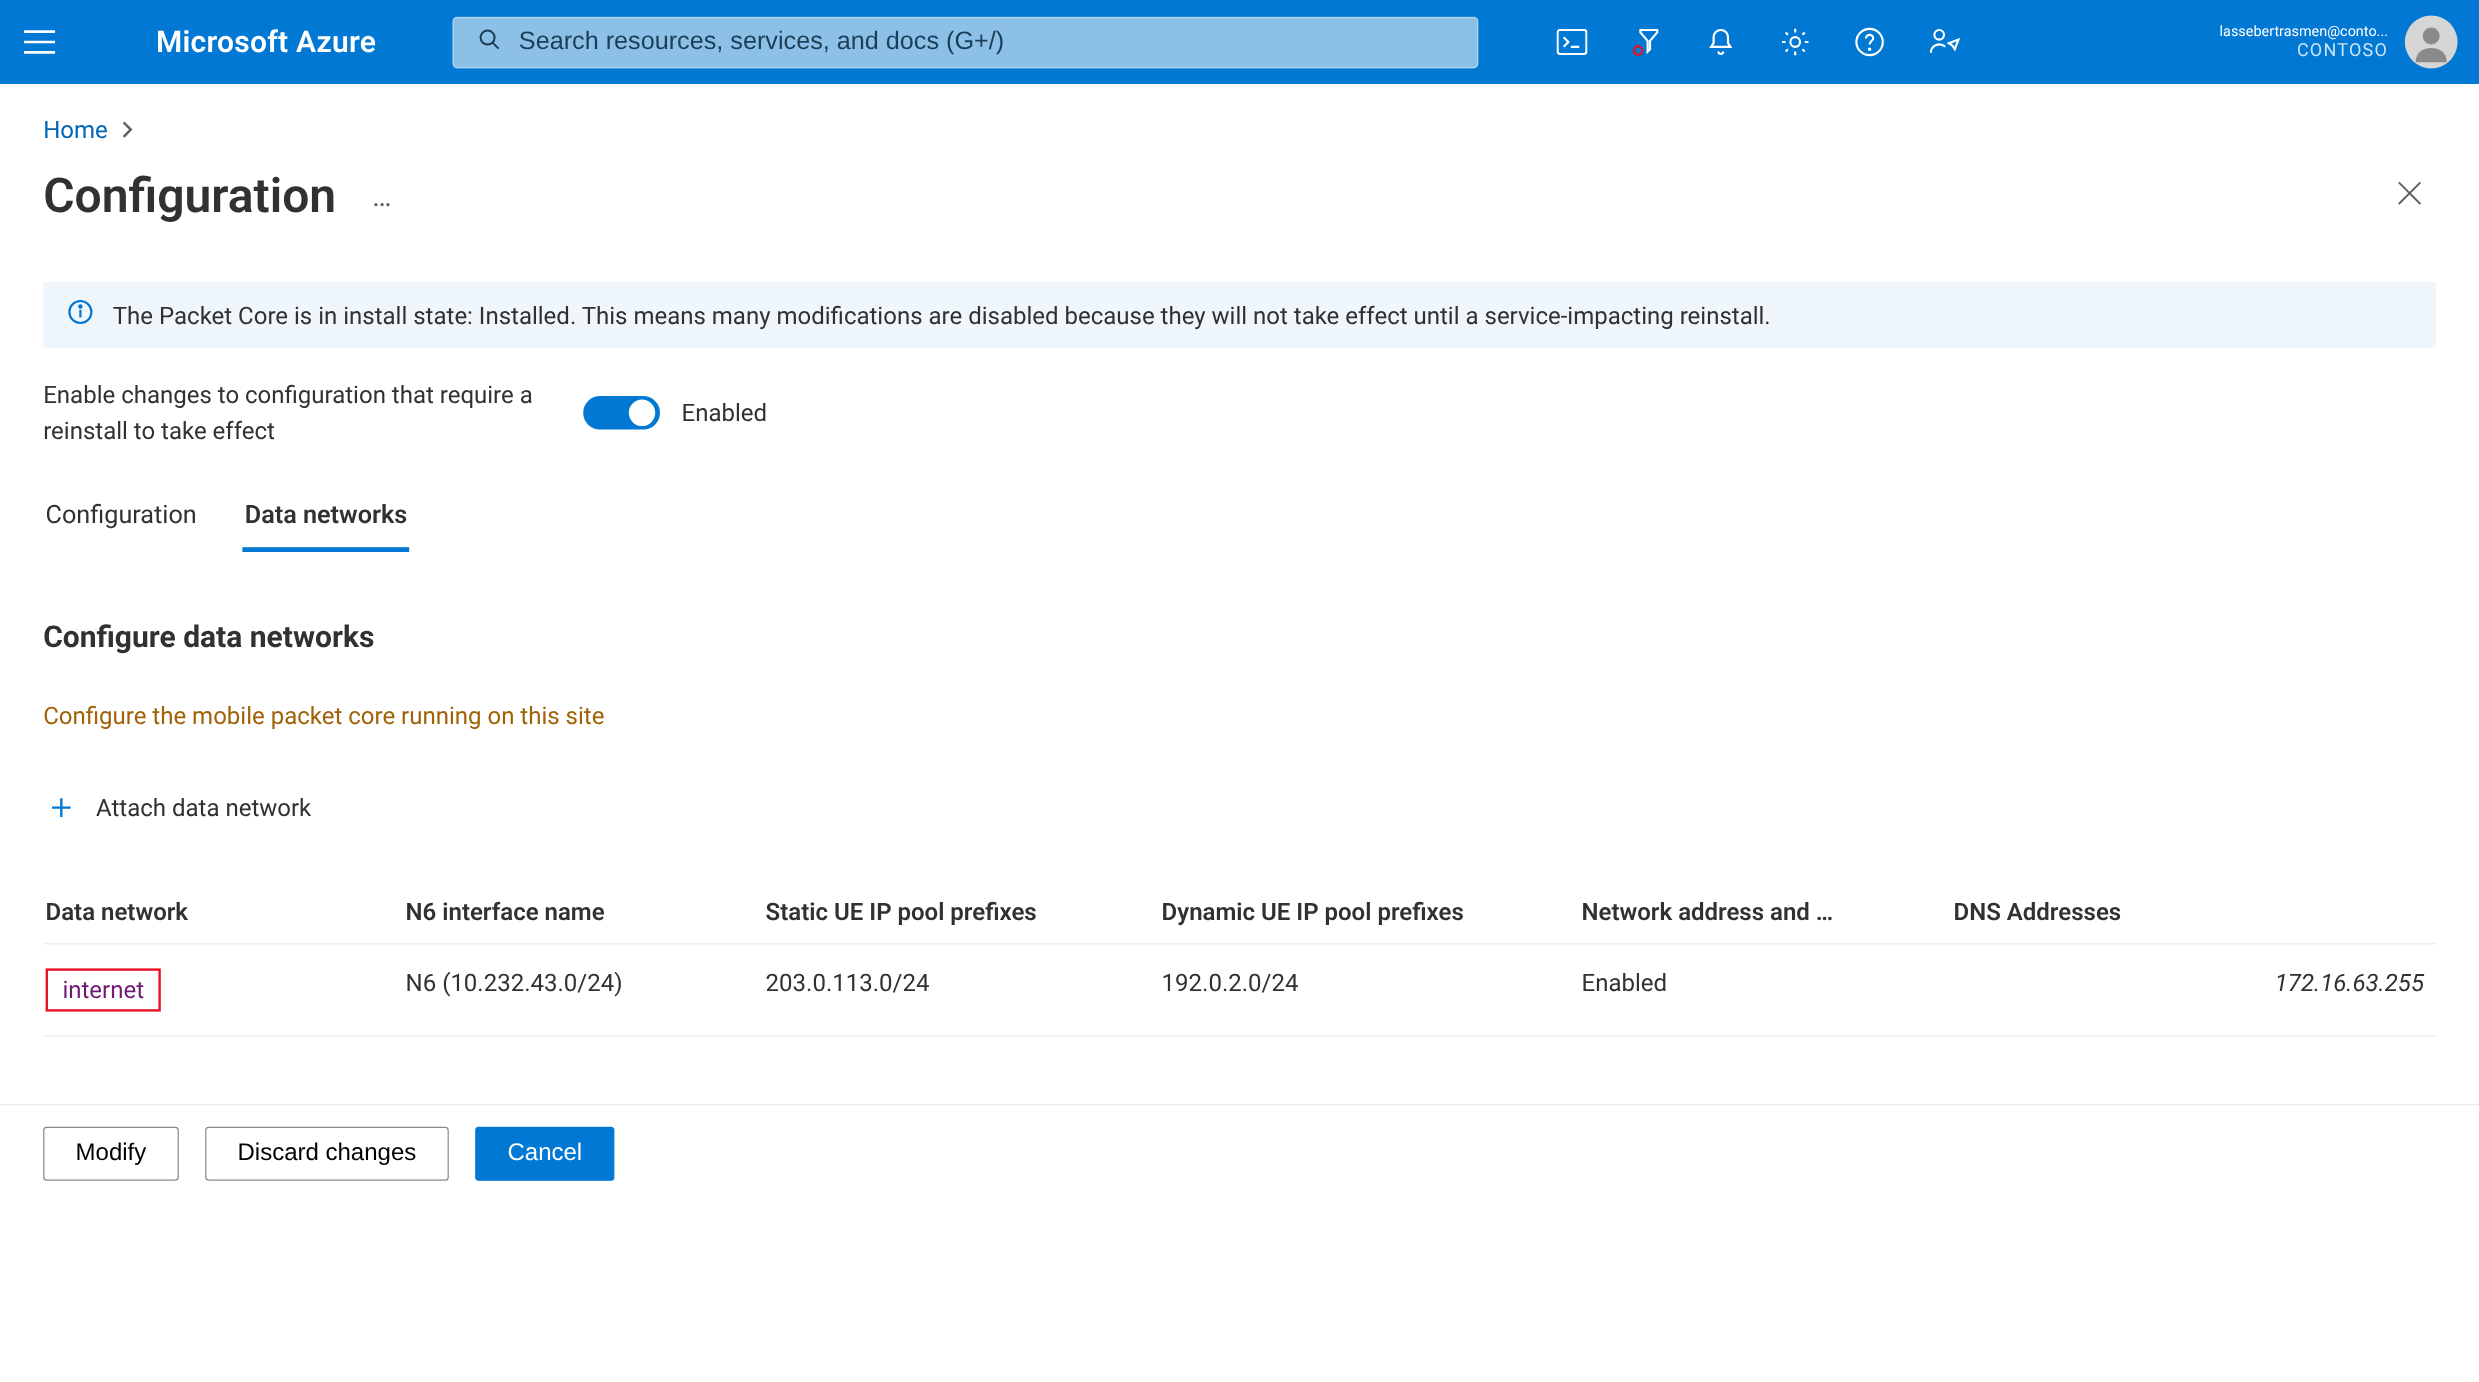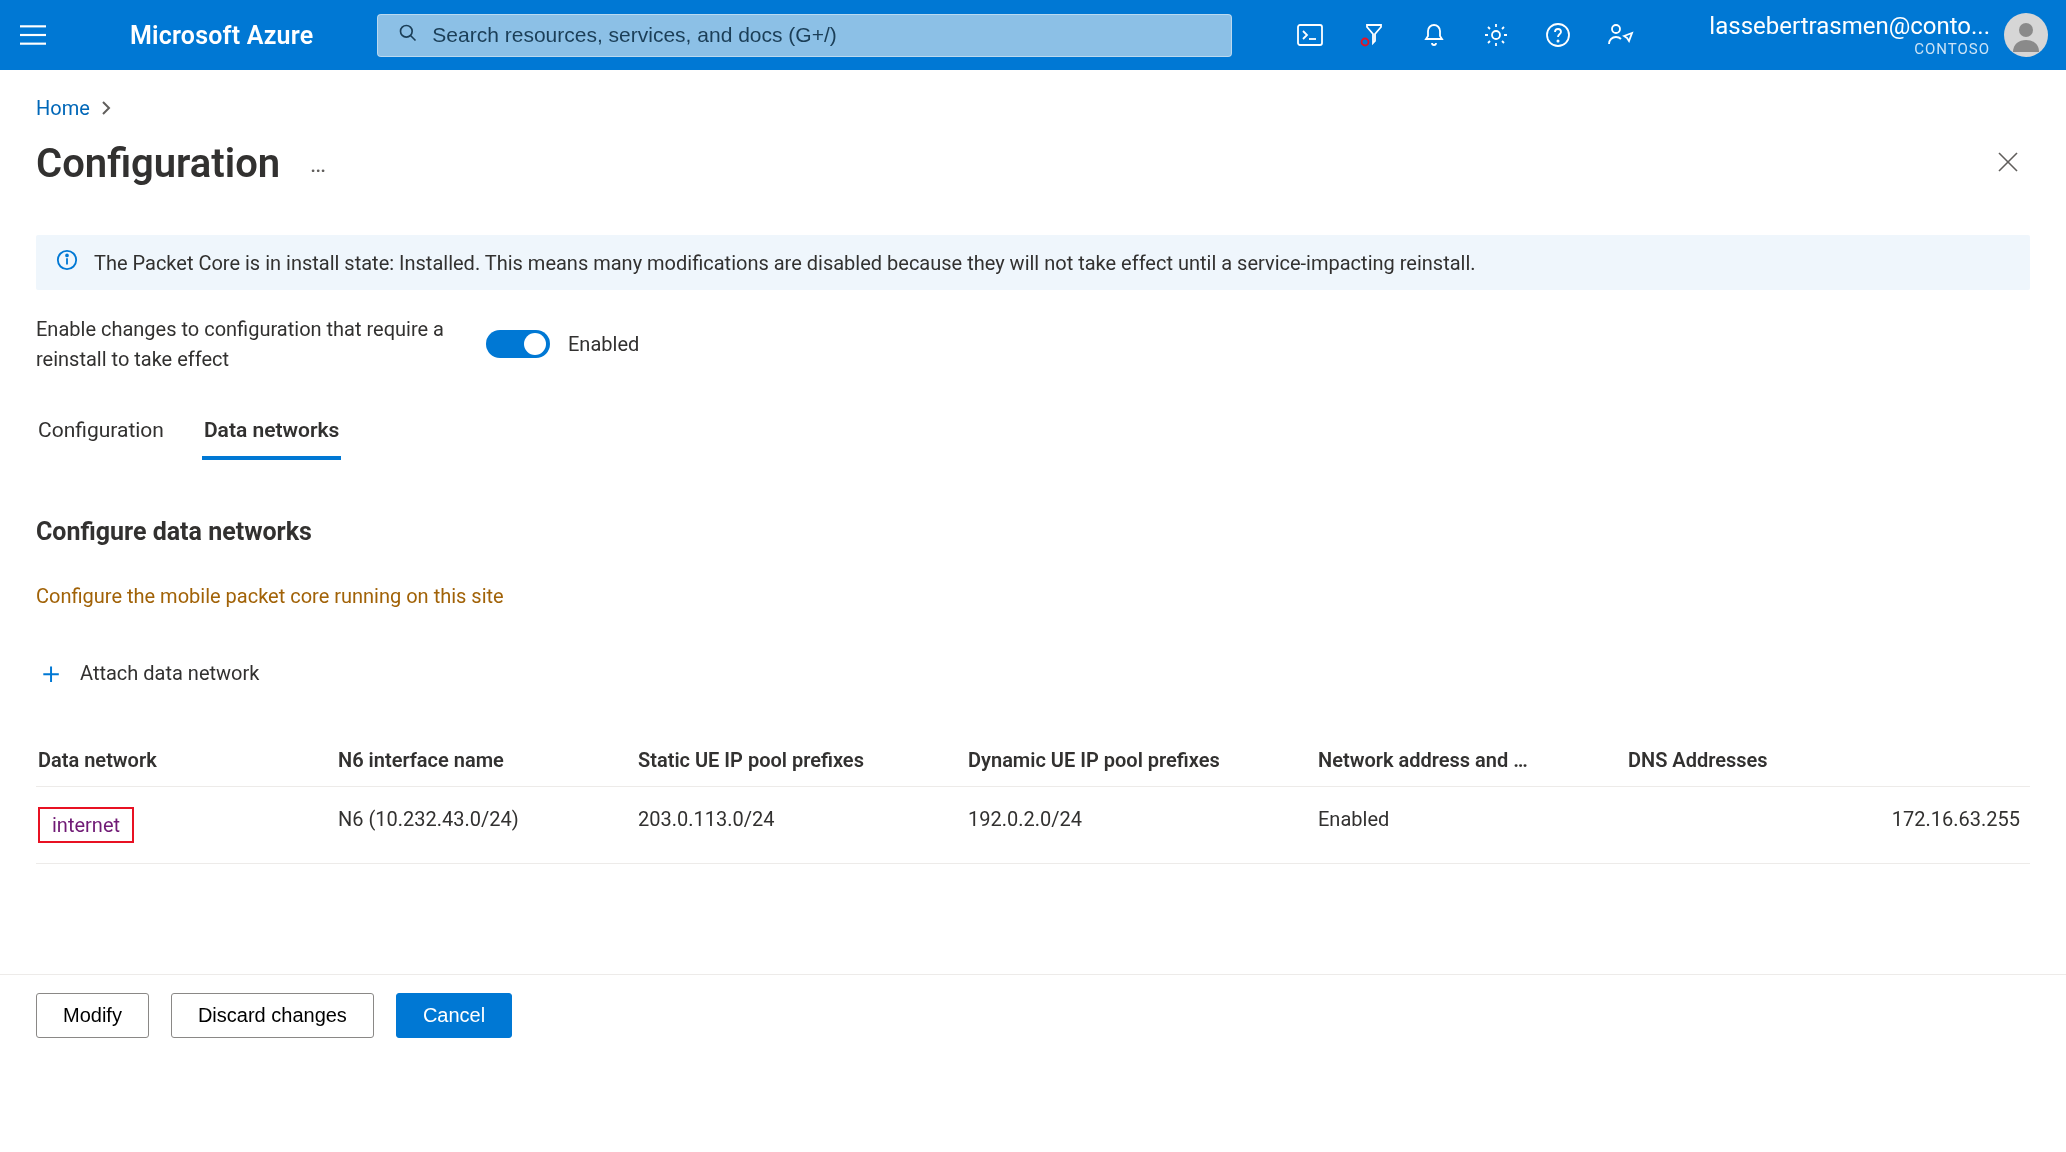--- a/index.html
+++ b/index.html
@@ -31,21 +31,21 @@
     margin-left: 40px;
   }
   .searchbox input {
     flex:1; background:transparent; border:0; outline:0; font-size:21px; color:#1b3e57;
   }
   .searchbox input::placeholder { color:#1b3e57; }
   .top-icons { display:flex; align-items:center; gap:34px; margin-left:40px; }
   .top-icons .ticon { width:28px; height:28px; display:flex; align-items:center; justify-content:center; }
   .account { margin-left:auto; display:flex; align-items:center; gap:14px; }
   .account-text { text-align:right; line-height:1.2; }
-  .account-email { font-size:24px; color:#ffffff; white-space:nowrap; }
+  .account-email { font-size:12px; color:#ffffff; white-space:nowrap; }
   .account-tenant { font-size:15px; letter-spacing:1px; color:#ffffffcc; }
   .avatar { width:44px; height:44px; border-radius:50%; background:#d6d6d6; display:flex; align-items:center; justify-content:center; }
   .avatar svg{display:block;}
 
   
   .content { padding: 26px 36px 0 36px; }
   .crumbs { display:flex; align-items:center; gap:10px; font-size:20px; margin-bottom:20px;}
   .crumbs a { color:#0067b8; text-decoration:none; }
   .title-row { display:flex; align-items:center; justify-content:space-between; }
   .title-left { display:flex; align-items:center; gap:30px;}
@@ -86,24 +86,24 @@
   .section-desc { font-size:20px; margin-top:38px; color:#a16207; }
   .attach-btn { display:flex; align-items:center; gap:14px; margin-top:50px; font-size:20px; color:#323130; }
   .attach-btn .plus { color:#0078d4; font-size:30px; font-weight:300; line-height:1; }
 
   
   table.dn { width:100%; border-collapse:collapse; margin-top:46px; font-size:20px;}
   table.dn th { text-align:left; font-weight:600; padding:14px 10px 14px 2px; border-bottom:1px solid #edebe9; white-space:nowrap;}
   table.dn td { padding:20px 10px 20px 2px; border-bottom:1px solid #edebe9; vertical-align:top; }
   .dn-link { color:#701a75; }
   .highlight { border:2px solid #e81123; padding:4px 12px; display:inline-block; }
-  td.dns { text-align:right; padding-right:10px;}
-
-  
-  .footer { position:relative; margin-top:110px; padding:18px 36px 30px; border-top:1px solid #edebe9; display:flex; gap:22px;}
+  td.dns { text-align:right; padding-right:10px;font-style:italic;}
+
+  
+  .footer { position:relative; margin-top:56px; padding:18px 36px 30px; border-top:1px solid #edebe9; display:flex; gap:22px;}
   .btn { font-size:20px; padding:10px 26px; border-radius:3px; border:1px solid #8a8886; background:#ffffff; cursor:pointer;}
   .btn.primary { background:#0078d4; border-color:#0078d4; color:#ffffff; }
 </style>
 </head>
 <body>
 
 <div class="topbar">
   <div class="hamburger-icon">
     <svg width="26" height="20" viewBox="0 0 24 18" fill="none" stroke="#ffffff" stroke-width="2">
       <line x1="0" y1="1" x2="24" y2="1"></line>

